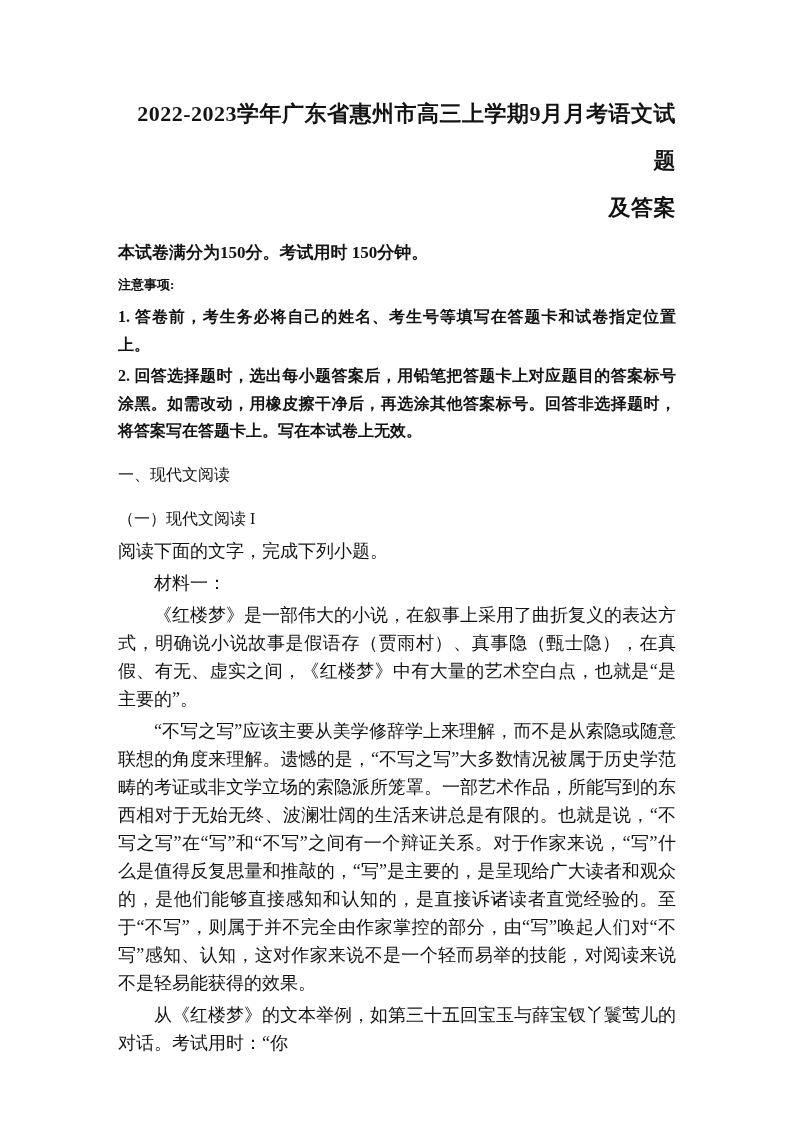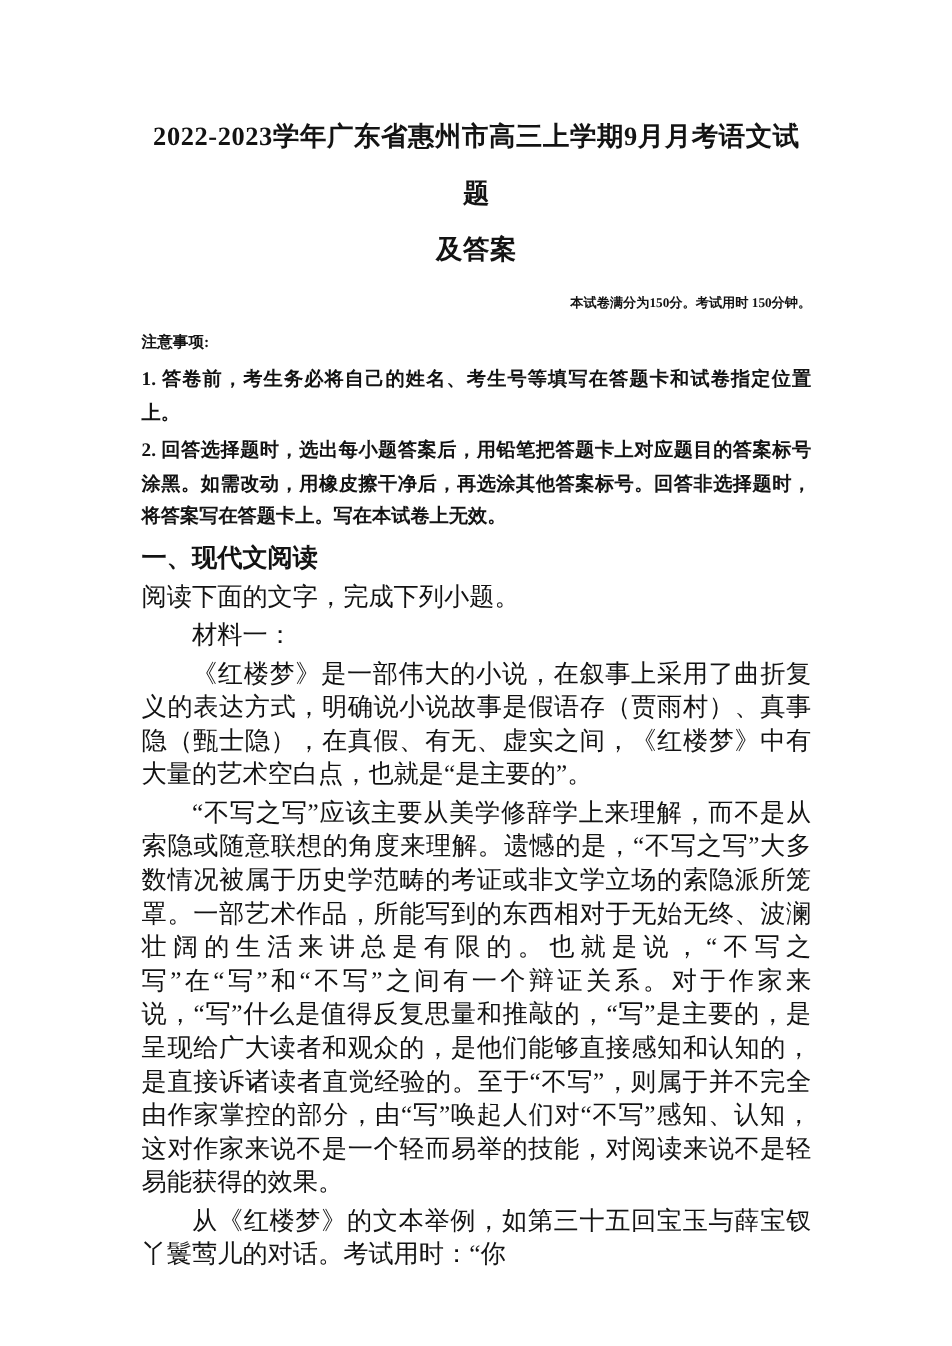--- a/index.html
+++ b/index.html
@@ -14,52 +14,52 @@
   }
   .page {
     width: 793px;
     height: 1122px;
     padding: 90px 117px 30px 118px;
     overflow: hidden;
   }
   .title {
     font-size: 22px;
     font-weight: bold;
-    text-align: center;
+    text-align: right;
     line-height: 47px;
     letter-spacing: 0.5px;
   }
   .exam-info {
-    font-size: 11px;
+    font-size: 17px;
     font-weight: bold;
-    text-align: right;
+    text-align: left;
     line-height: 28px;
     margin-top: 8px;
   }
   .notice-heading {
     font-size: 13px;
     font-weight: bold;
     line-height: 28px;
     margin-top: 4px;
   }
   p.notice {
     font-size: 16px;
     font-weight: bold;
     line-height: 27.5px;
     text-align: justify;
     margin: 4px 0 0 0;
   }
   .heading {
-    font-size: 21px;
-    font-weight: bold;
+    font-size: 16px;
+    font-weight: normal;
     line-height: 28px;
-    margin-top: 6px;
+    margin-top: 16px;
   }
   p.body {
-    font-size: 21px;
+    font-size: 18px;
     font-weight: normal;
     line-height: 28px;
     text-align: justify;
     margin: 4px 0 0 0;
   }
   p.indent { text-indent: 2em; }
 </style>
 </head>
 <body>
 
@@ -73,20 +73,21 @@
   <div class="exam-info">本试卷满分为150分。考试用时 150分钟。</div>
 
   <div class="notice-heading">注意事项:</div>
 
   <p class="notice">1. 答卷前，考生务必将自己的姓名、考生号等填写在答题卡和试卷指定位置上。</p>
 
   <p class="notice">2. 回答选择题时，选出每小题答案后，用铅笔把答题卡上对应题目的答案标号涂黑。如需改动，用橡皮擦干净后，再选涂其他答案标号。回答非选择题时，将答案写在答题卡上。写在本试卷上无效。</p>
 
   <div class="heading">一、现代文阅读</div>
 
+  <div class="heading">（一）现代文阅读 I</div>
 
   <p class="body">阅读下面的文字，完成下列小题。</p>
 
   <p class="body indent">材料一：</p>
 
   <p class="body indent">《红楼梦》是一部伟大的小说，在叙事上采用了曲折复义的表达方式，明确说小说故事是假语存（贾雨村）、真事隐（甄士隐），在真假、有无、虚实之间，《红楼梦》中有大量的艺术空白点，也就是“是主要的”。</p>
 
   <p class="body indent">“不写之写”应该主要从美学修辞学上来理解，而不是从索隐或随意联想的角度来理解。遗憾的是，“不写之写”大多数情况被属于历史学范畴的考证或非文学立场的索隐派所笼罩。一部艺术作品，所能写到的东西相对于无始无终、波澜壮阔的生活来讲总是有限的。也就是说，“不写之写”在“写”和“不写”之间有一个辩证关系。对于作家来说，“写”什么是值得反复思量和推敲的，“写”是主要的，是呈现给广大读者和观众的，是他们能够直接感知和认知的，是直接诉诸读者直觉经验的。至于“不写”，则属于并不完全由作家掌控的部分，由“写”唤起人们对“不写”感知、认知，这对作家来说不是一个轻而易举的技能，对阅读来说不是轻易能获得的效果。</p>
 
 

